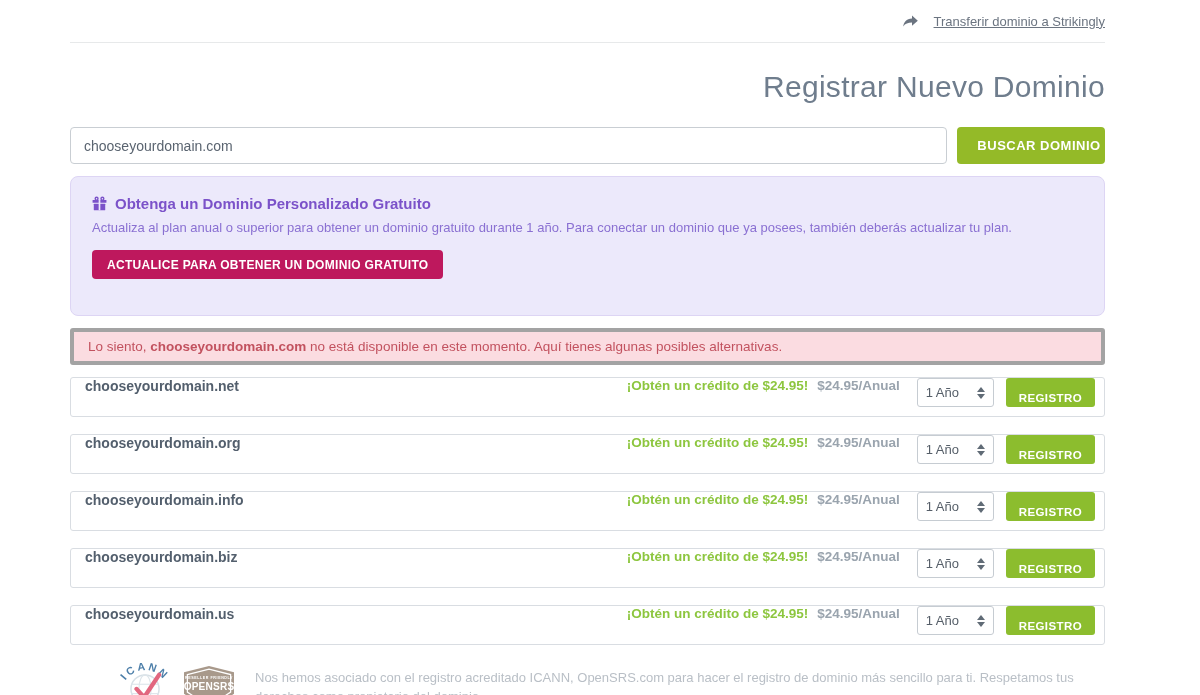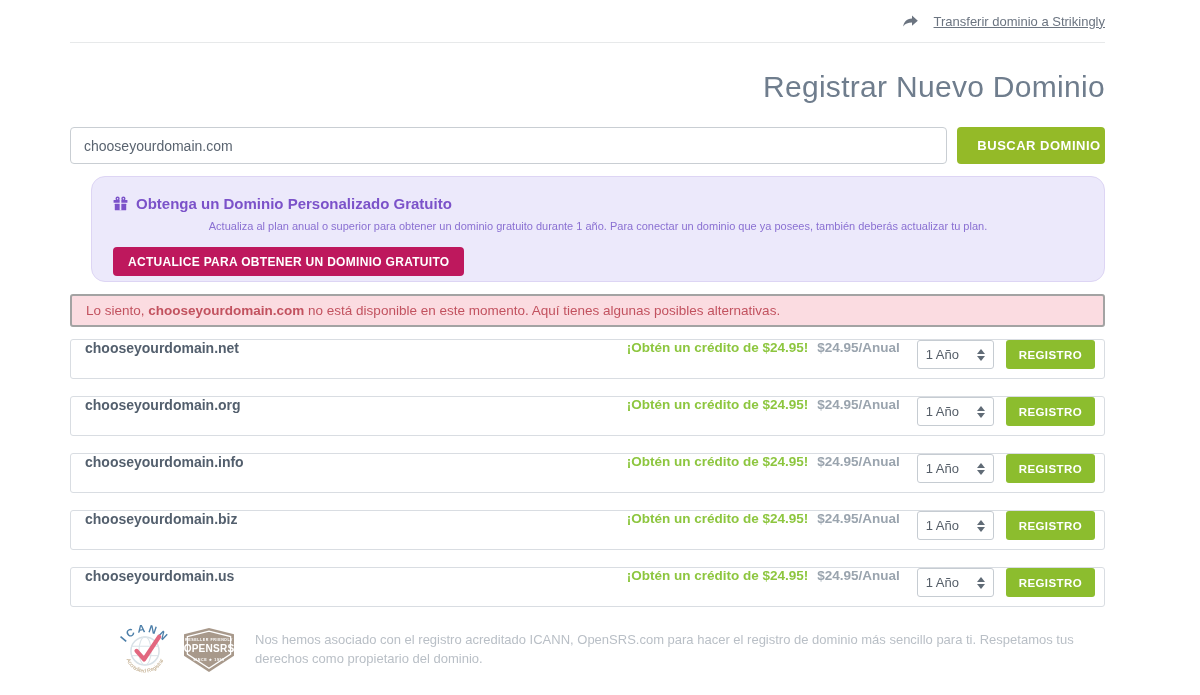--- a/index.html
+++ b/index.html
@@ -14,49 +14,49 @@
   .page-title { text-align:right; margin-top:27px; font-size:30px; font-weight:normal;
                 color:#6f7d8d; letter-spacing:.3px; }
   .search-row { display:flex; gap:10px; margin-top:23px; }
   .search-input { flex:1; height:37px; border:1px solid #c9ced3; border-radius:4px;
                   padding:0 13px; font-size:14px; color:#5a6470; outline:none;
                   font-family:"Liberation Sans", sans-serif; }
   .buscar-btn { width:148px; height:37px; background:#94ba28; color:#fff; border:none;
                 border-radius:4px; font-weight:bold; font-size:13px; letter-spacing:.5px;
                 cursor:pointer; font-family:"Liberation Sans", sans-serif;padding-left:16px; }
   .promo-panel { margin-top:12px; background:#ece9fb; border:1px solid #ddd5f4;
-                 border-radius:14px; padding:18px 21px 5px;margin-left:21px; }
+                 border-radius:8px; padding:18px 21px 36px; }
   .panel-heading { display:flex; align-items:center; gap:8px; color:#7b52c9;
                    font-weight:bold; font-size:15px; }
-  .panel-body { margin-top:8px; color:#8a70d2; font-size:11px;text-align:center; }
+  .panel-body { margin-top:8px; color:#8a70d2; font-size:13px; }
   .upgrade-btn { margin-top:15px; background:#be185d; color:#fff; border:none;
                  border-radius:4px; height:29px; padding:0 15px; font-weight:bold;
                  font-size:12px; letter-spacing:.3px; cursor:pointer;
                  font-family:"Liberation Sans", sans-serif; }
-  .alert { margin-top:12px; background:#fbdce1; border:2px solid #a3a3a3; border-radius:3px;
+  .alert { margin-top:12px; background:#fbdce1; border:4px solid #a3a3a3; border-radius:3px;
            padding:7px 14px; color:#c2525f; font-size:13.5px; }
   .alert strong { font-weight:bold; }
   .rows { margin-top:12px; }
   .row { display:flex; align-items:flex-start; height:40px; border:1px solid #d9dde2;
          border-radius:3px; background:#fff; padding:0 9px 0 14px; }
   .row + .row { margin-top:17px; }
   .domain { font-weight:bold; font-size:14px; color:#535f6d; }
   .spacer { flex:1; }
   .promo { color:#8dc63f; font-weight:bold; font-size:13.5px; }
   .price { color:#9aa4ae; font-weight:bold; font-size:13.5px; margin-left:9px; }
   .term-select { width:77px; height:29px; border:1px solid #c6ccd2; border-radius:3px;
                  background:#fff; display:flex; align-items:center; padding:0 8px;
                  margin-left:17px; color:#555e68; font-size:13px; cursor:pointer; }
   .spinner { margin-left:auto; display:flex; flex-direction:column; gap:2px; }
   .tri-up { width:0; height:0; border-left:4px solid transparent;
             border-right:4px solid transparent; border-bottom:5px solid #606b76; }
   .tri-down { width:0; height:0; border-left:4px solid transparent;
               border-right:4px solid transparent; border-top:5px solid #606b76; }
   .registro-btn { margin-left:12px; background:#8cbd2e; color:#fff; border:none;
-                  border-radius:3px; height:29px; padding:8px 13px; font-weight:bold;
+                  border-radius:3px; height:29px; padding:14px 13px; font-weight:bold;
                   font-size:11.5px; letter-spacing:.4px; cursor:pointer;
                   font-family:"Liberation Sans", sans-serif; }
   .footer { margin-top:14px; display:flex; align-items:center; padding-left:45px; }
   .logos { display:flex; align-items:center; gap:4px; }
   .footer-text { margin-left:16px; color:#b9bfc6; font-size:13px; line-height:1.45;
                  max-width:830px; }
 </style>
 </head>
 <body>
 

